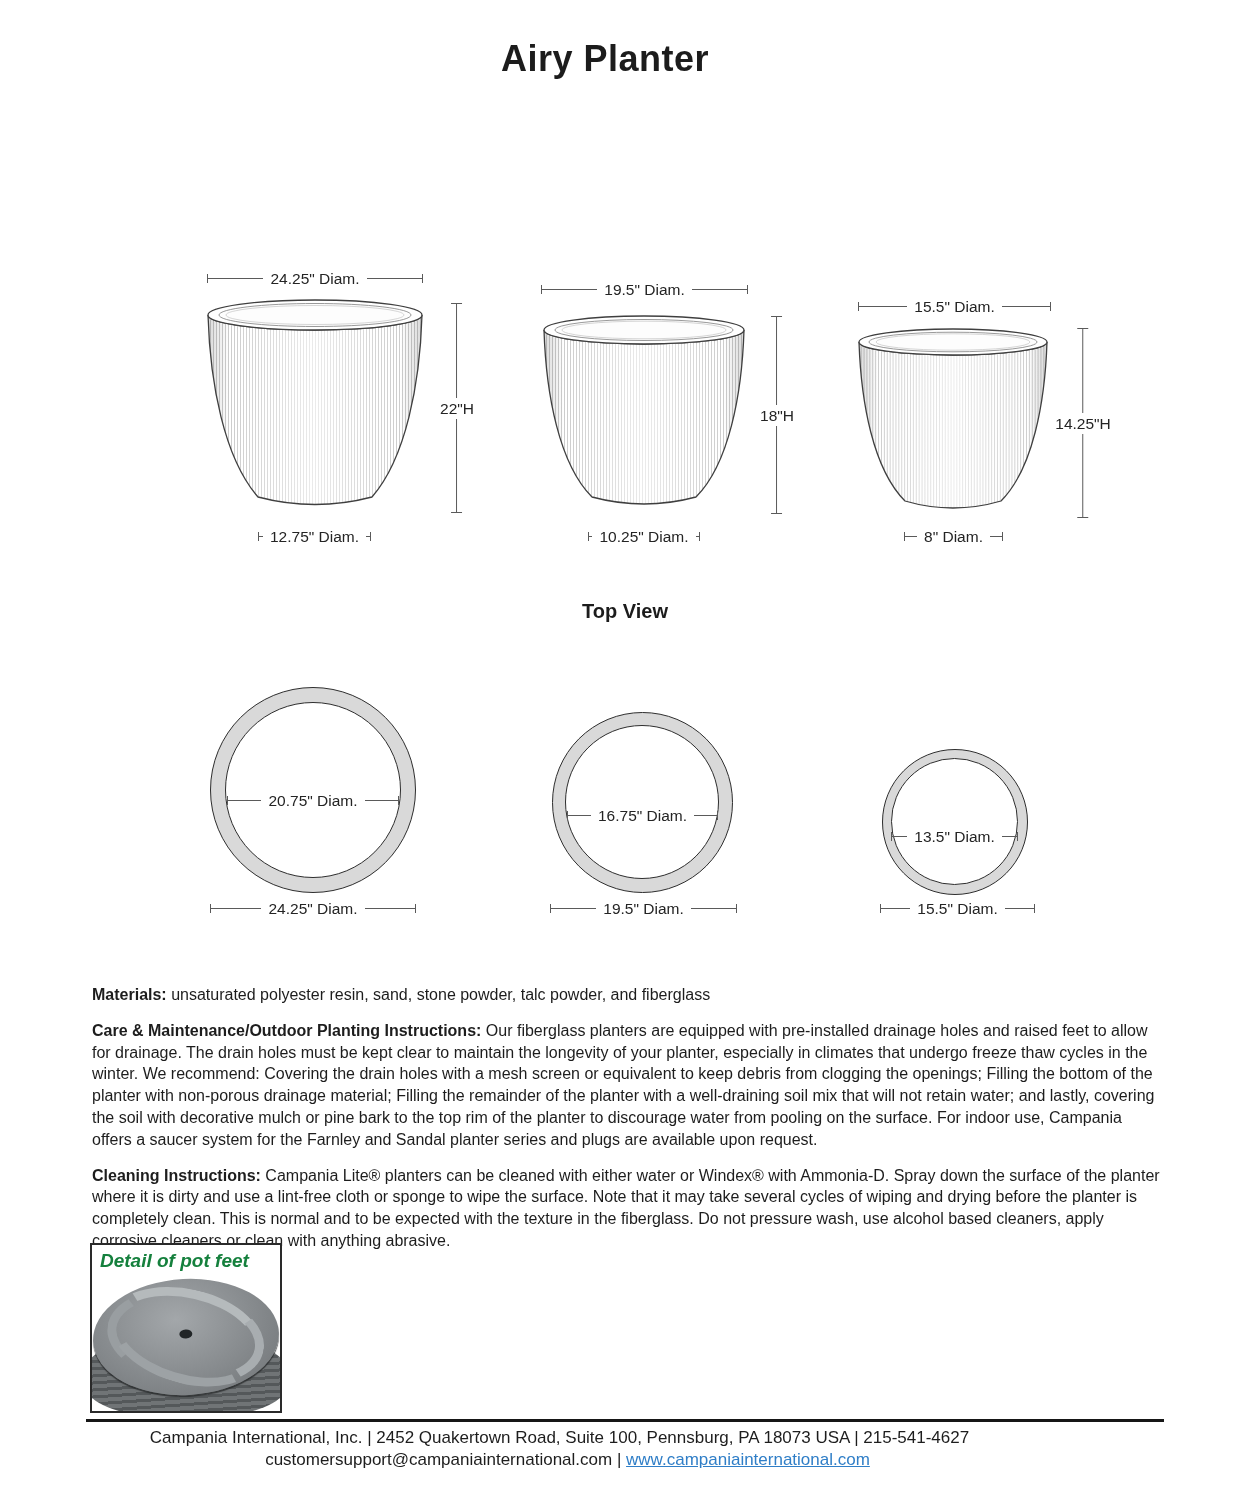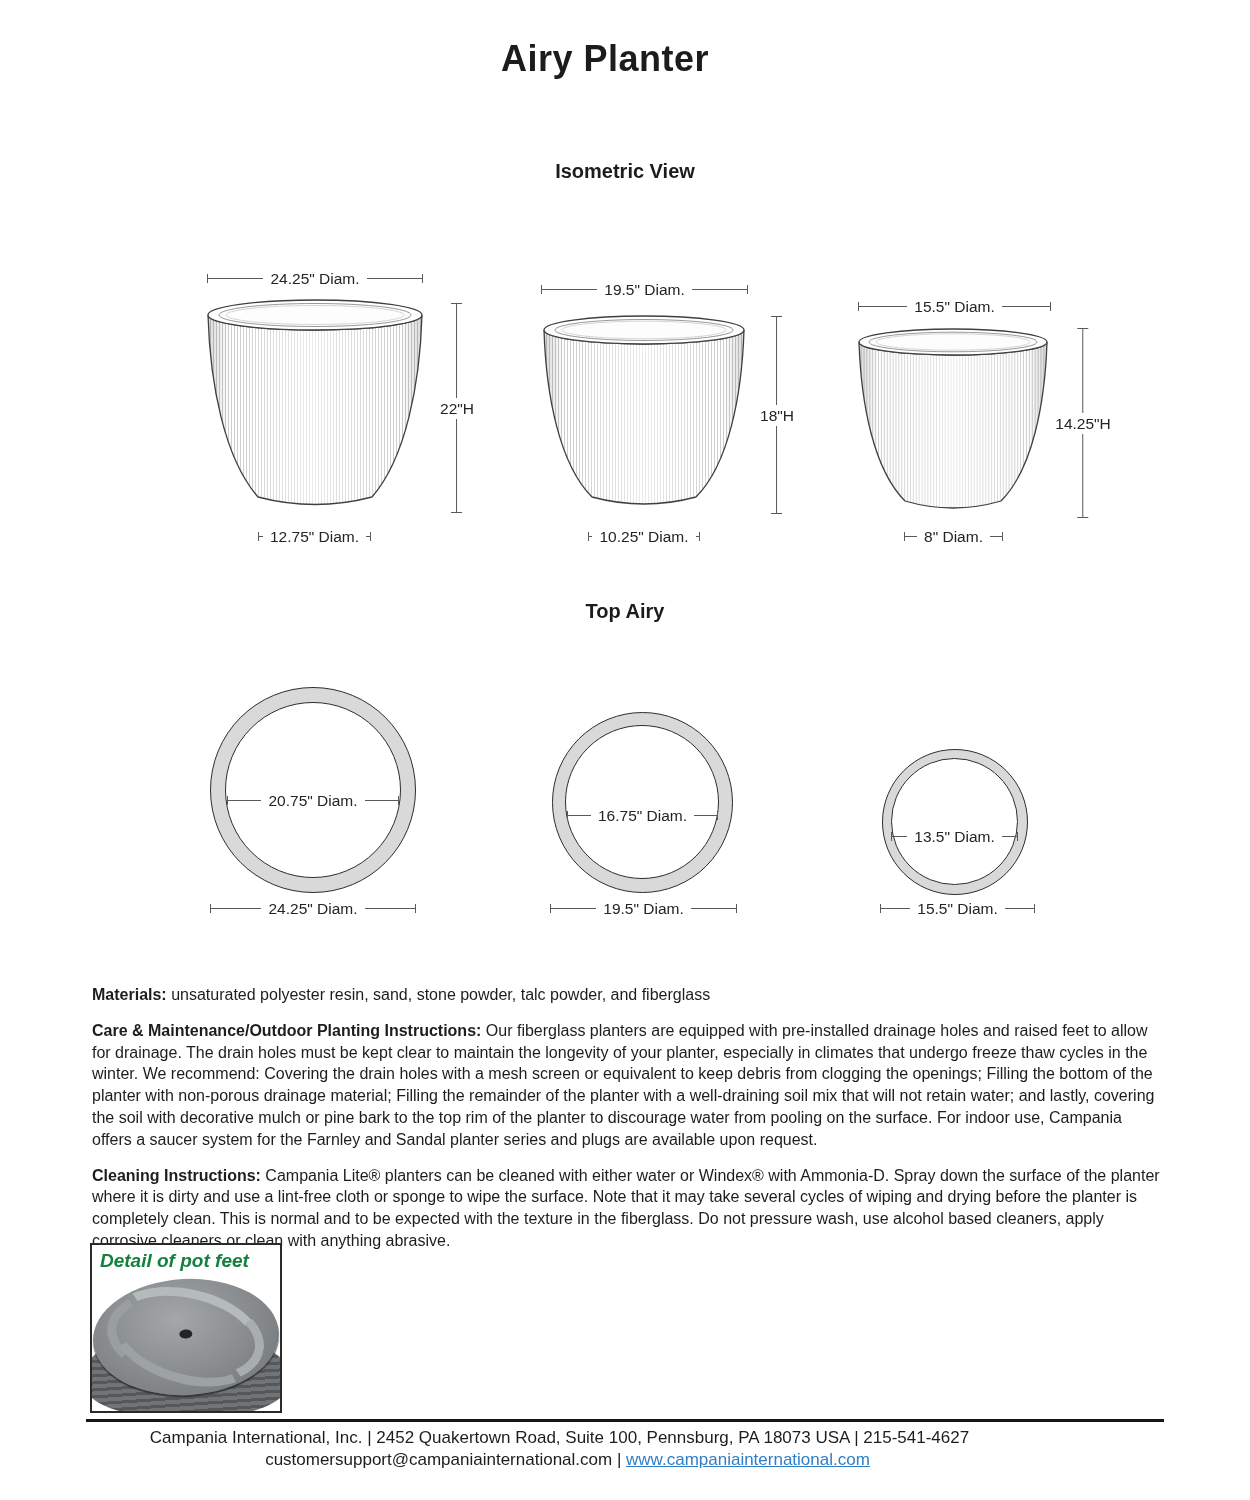--- a/index.html
+++ b/index.html
@@ -98,21 +98,20 @@
   .footer-line2 { top:1450px;margin-left:8px; }
   .footer-link { color:#2f7ec7; text-decoration:underline; cursor:pointer; }
 </style>
 </head>
 <body>
 
 <div class="page">
 
   <div class="page-title">Airy Planter</div>
 
-  <div class="section-heading h-isometric">Isometric View</div>
 
   <div class="hdim" style="left:207px; top:271px; width:216px;">
     <span class="tick"></span>
       <span class="hline"></span>
       <span class="dimtext">24.25" Diam.</span>
       <span class="hline"></span>
       <span class="tick"></span>
   </div>
   <svg class="pot-svg" style="left:200px; top:298px;" width="230" height="218" viewBox="0 0 230 218">
     <defs>
@@ -221,21 +220,21 @@
       <span class="vtick"></span>
   </div>
   <div class="hdim" style="left:904px; top:529px; width:99px;">
     <span class="tick"></span>
       <span class="hline"></span>
       <span class="dimtext">8" Diam.</span>
       <span class="hline"></span>
       <span class="tick"></span>
   </div>
 
-  <div class="section-heading h-topview">Top Airy</div>
+  <div class="section-heading h-topview">Top View</div>
 
   <div class="ring" style="left:210px; top:687px; width:206px; height:206px;">
     <div class="ring-inner" style="left:13.5px; top:13.5px; width:176px; height:176px;"></div>
   </div>
   <div class="hdim" style="left:227px; top:793px; width:172px;">
     <span class="tick"></span>
       <span class="hline"></span>
       <span class="dimtext">20.75" Diam.</span>
       <span class="hline"></span>
       <span class="tick"></span>

